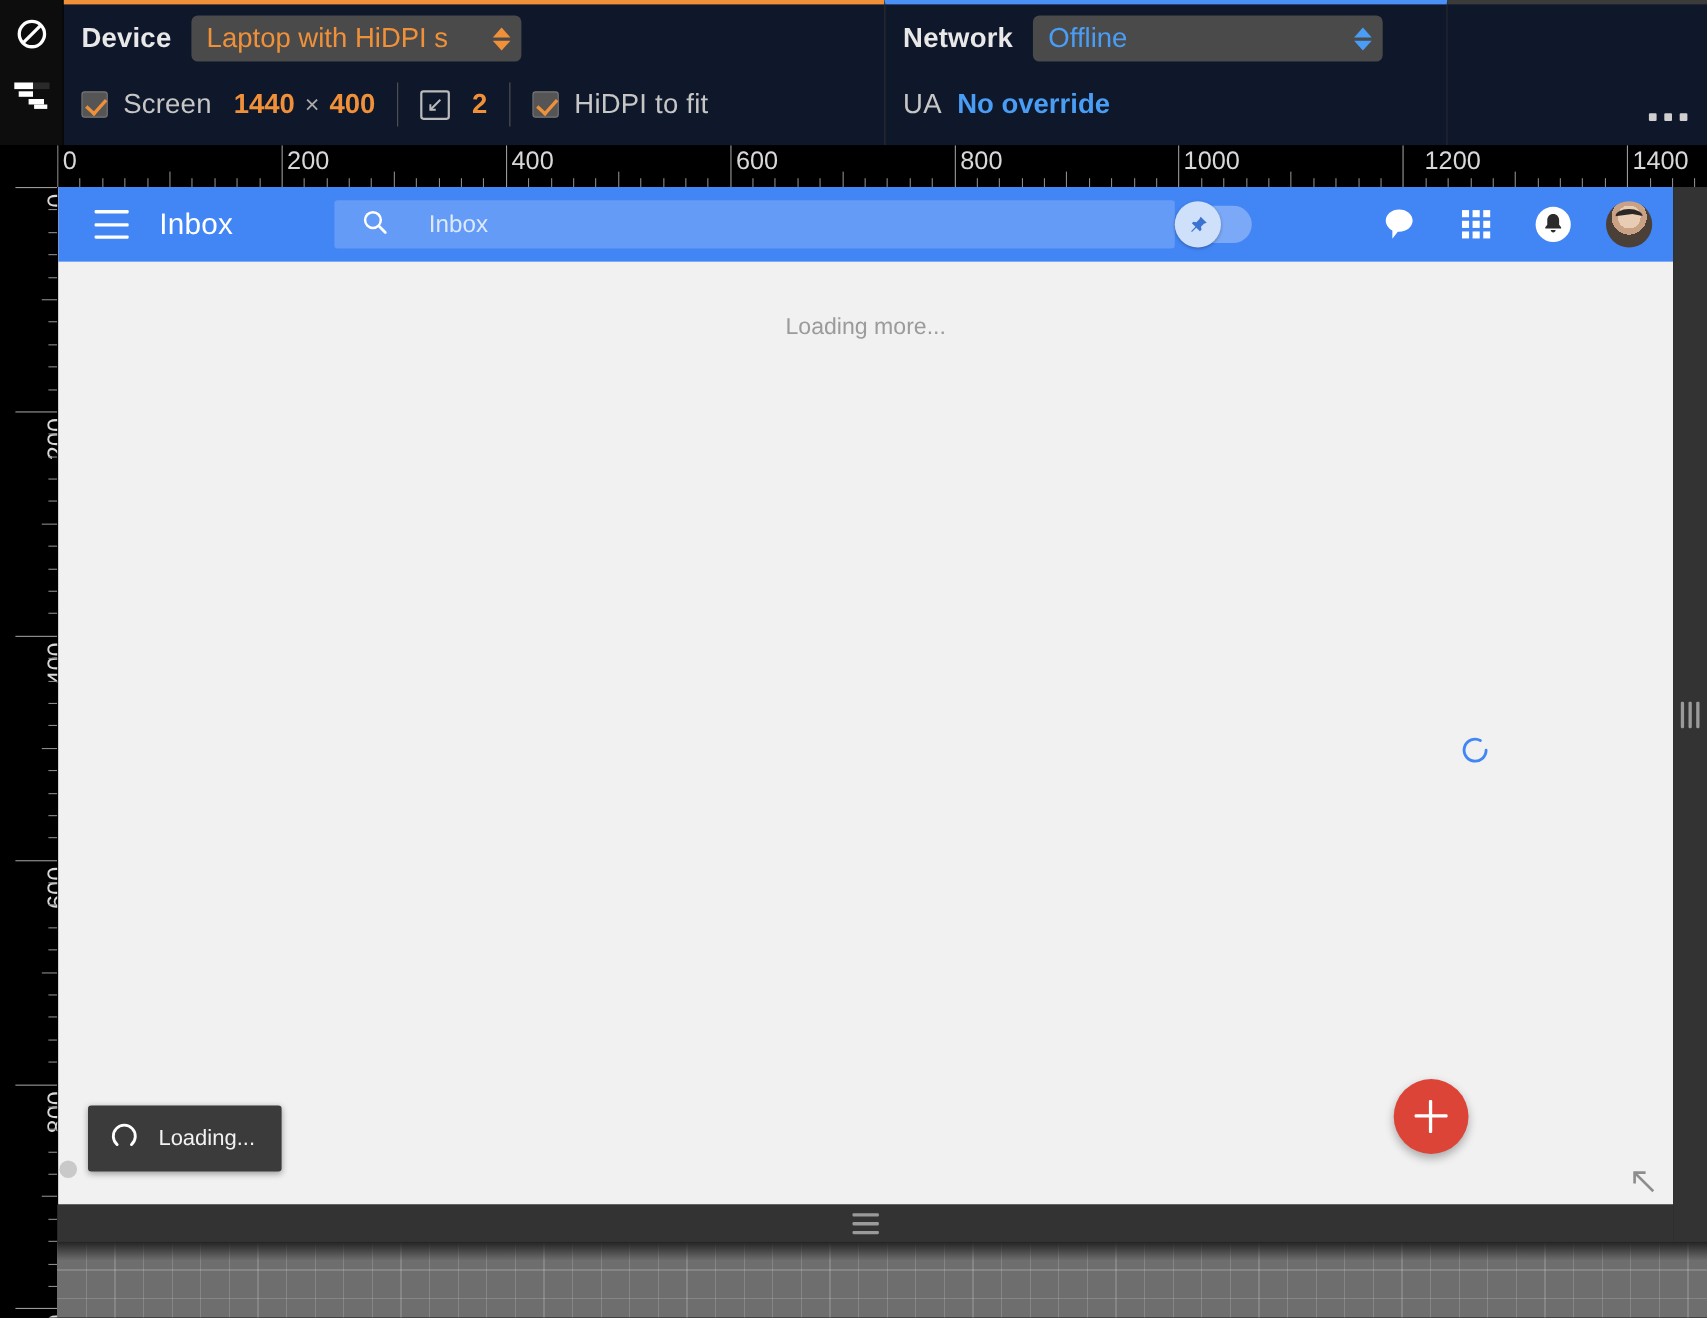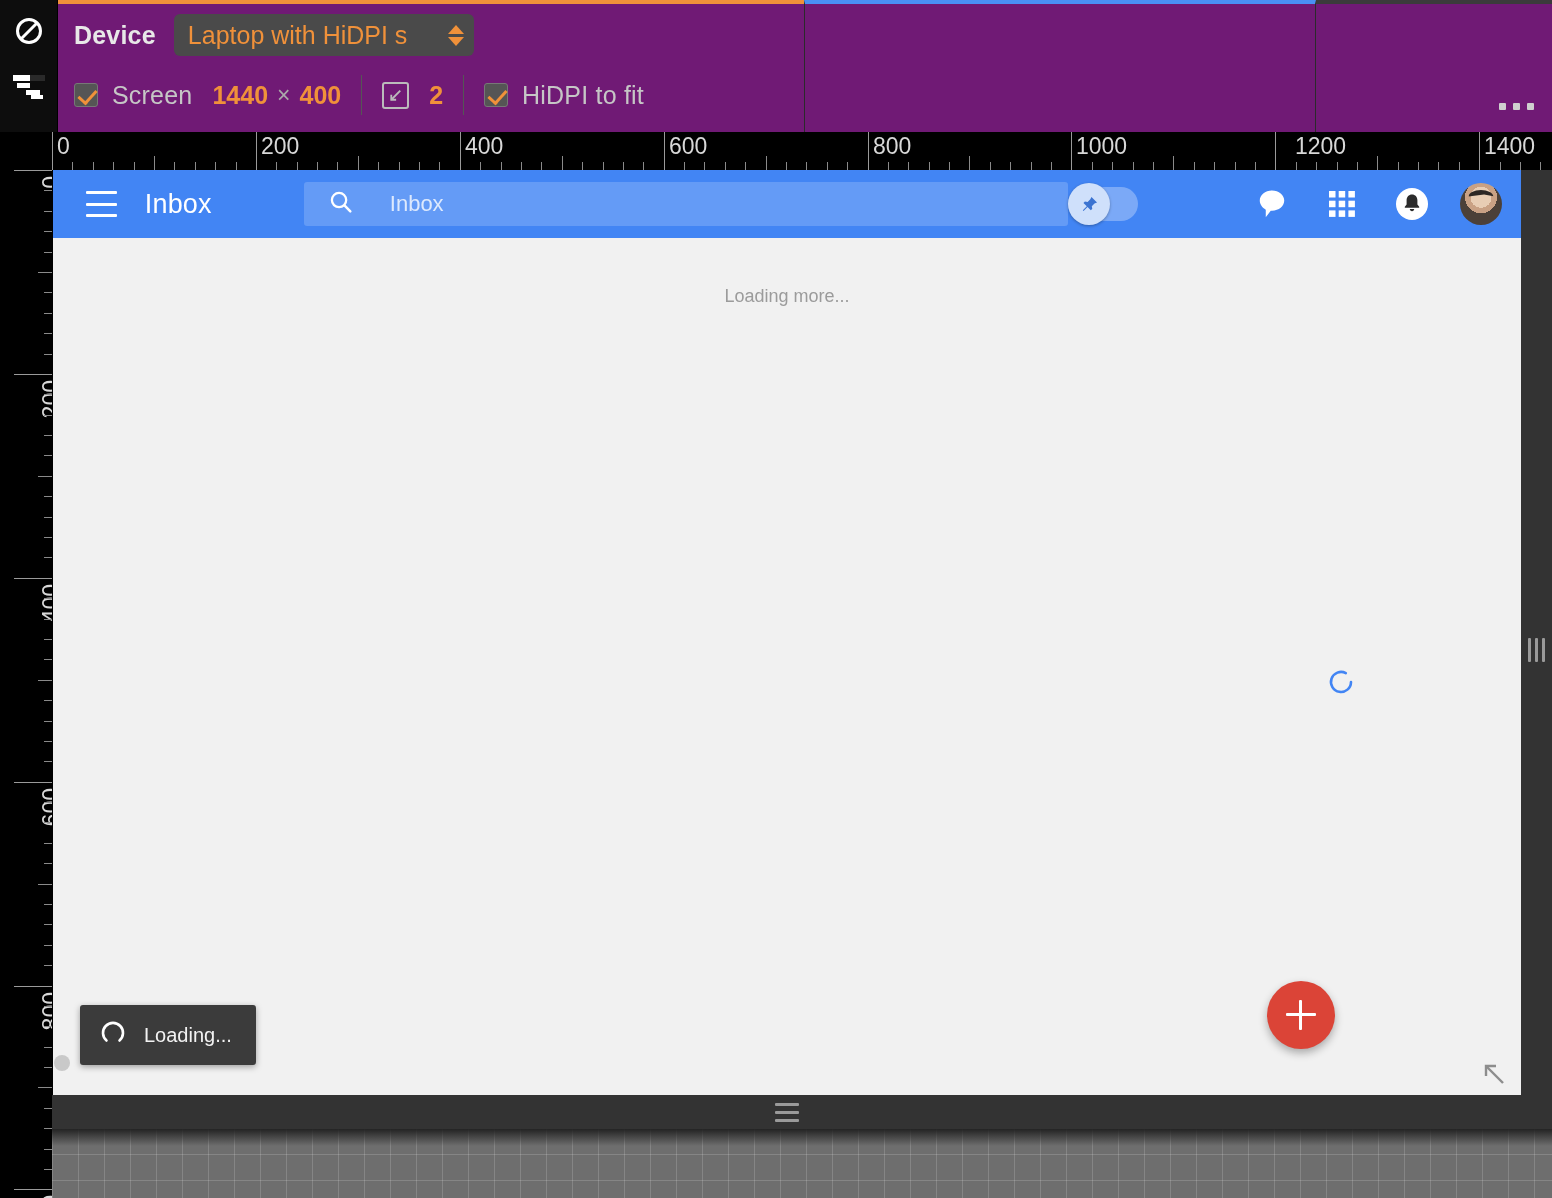--- a/index.html
+++ b/index.html
@@ -21,21 +21,21 @@
     width: 58px; height: 132px; background: #0d0d0d;
     display: flex; flex-direction: column; align-items: center;
     padding-top: 14px; gap: 22px;
     border-right: 1px solid #000;
   }
   .rail-icon { width: 34px; height: 34px; display: flex; align-items: center; justify-content: center; }
 
   .dt-panel {
     position: relative;
     height: 132px;
-    background: #701a75;
+    background: #0f172a;
     padding: 0 16px;
   }
   .dt-panel.device {
     width: 746px;
     border-top: 4px solid #f0913a;
   }
   .dt-panel.network {
     width: 512px;
     border-top: 4px solid #4a90f5;
     border-left: 1px solid #2b2b2b;
@@ -187,21 +187,21 @@
     content: ""; position: absolute; left: 50%; top: 16%;
     transform: translateX(-50%); width: 60%; height: 34%;
     border-radius: 50% 50% 46% 46%; background: #2c2724;
     clip-path: polygon(0 0, 100% 0, 100% 46%, 62% 34%, 0 48%);
   }
 
   
   .app-body { position: relative; height: calc(100% - 68px); background: #f1f1f1; }
   .loading-more {
     position: absolute; top: 48px; left: 0; right: 0; text-align: center;
-    color: #9b9b9b; font-size: 18px;
+    color: #9b9b9b; font-size: 21px;
   }
   .mid-spinner { position: absolute; left: 1269px; top: 425px; width: 38px; height: 38px; }
   .fab {
     position: absolute; right: 186px; bottom: 46px;
     width: 68px; height: 68px; border-radius: 50%;
     background: #db4437; box-shadow: 0 4px 9px rgba(0,0,0,.30);
     display: flex; align-items: center; justify-content: center;
   }
   .fab-plus { position: relative; width: 30px; height: 30px; }
   .fab-plus::before, .fab-plus::after {
@@ -289,20 +289,34 @@
           </svg>
         </span>
         <span class="num-val" style="margin-left:20px;">2</span>
         <span class="divider-v"></span>
         <span class="chk"></span>
         <span class="dt-label dim" style="margin-left:14px;">HiDPI to fit</span>
       </div>
     </div>
 
     <div class="dt-panel network">
+      <div class="dt-row r1">
+        <span class="dt-label">Network</span>
+        <div class="dt-select network-sel">
+          <span class="dt-select-text">Offline</span>
+          <span class="spin-arrows">
+            <i class="arr up"></i>
+              <i class="arr down"></i>
+          </span>
+        </div>
+      </div>
+      <div class="dt-row r2 ua-row">
+        <span class="dt-label dim">UA</span>
+        <span class="ua-val">No override</span>
+      </div>
     </div>
 
     <div class="dt-panel overflow">
       <div class="ellipsis-btn">
         <i></i>
           <i></i>
           <i></i>
       </div>
     </div>
   </div>

